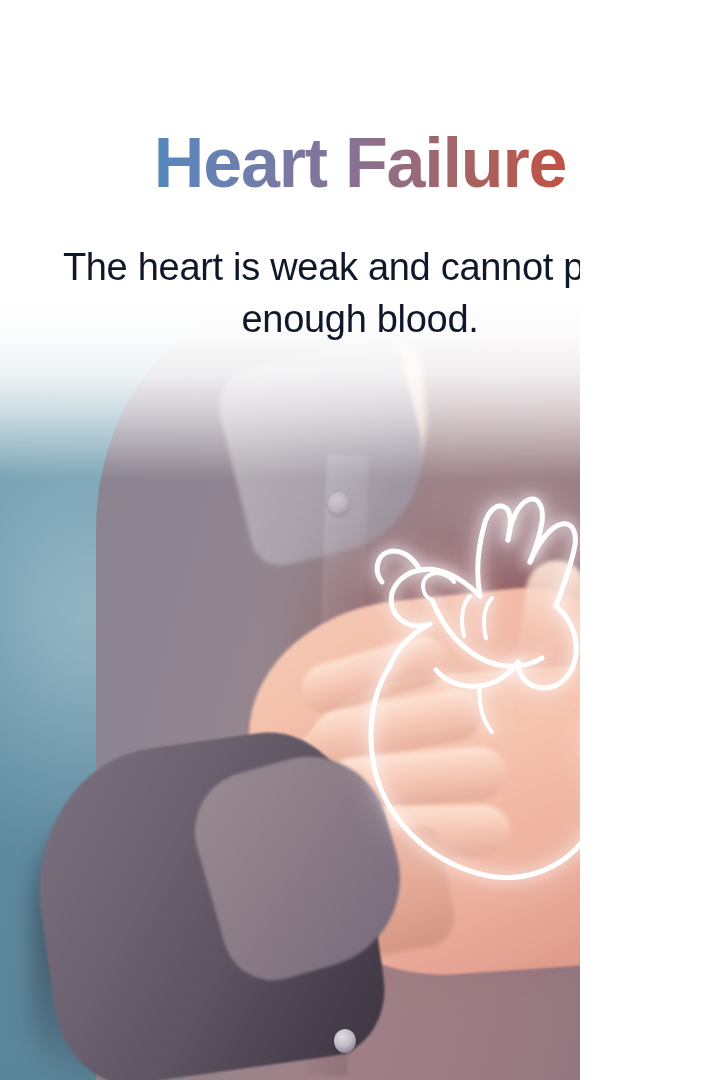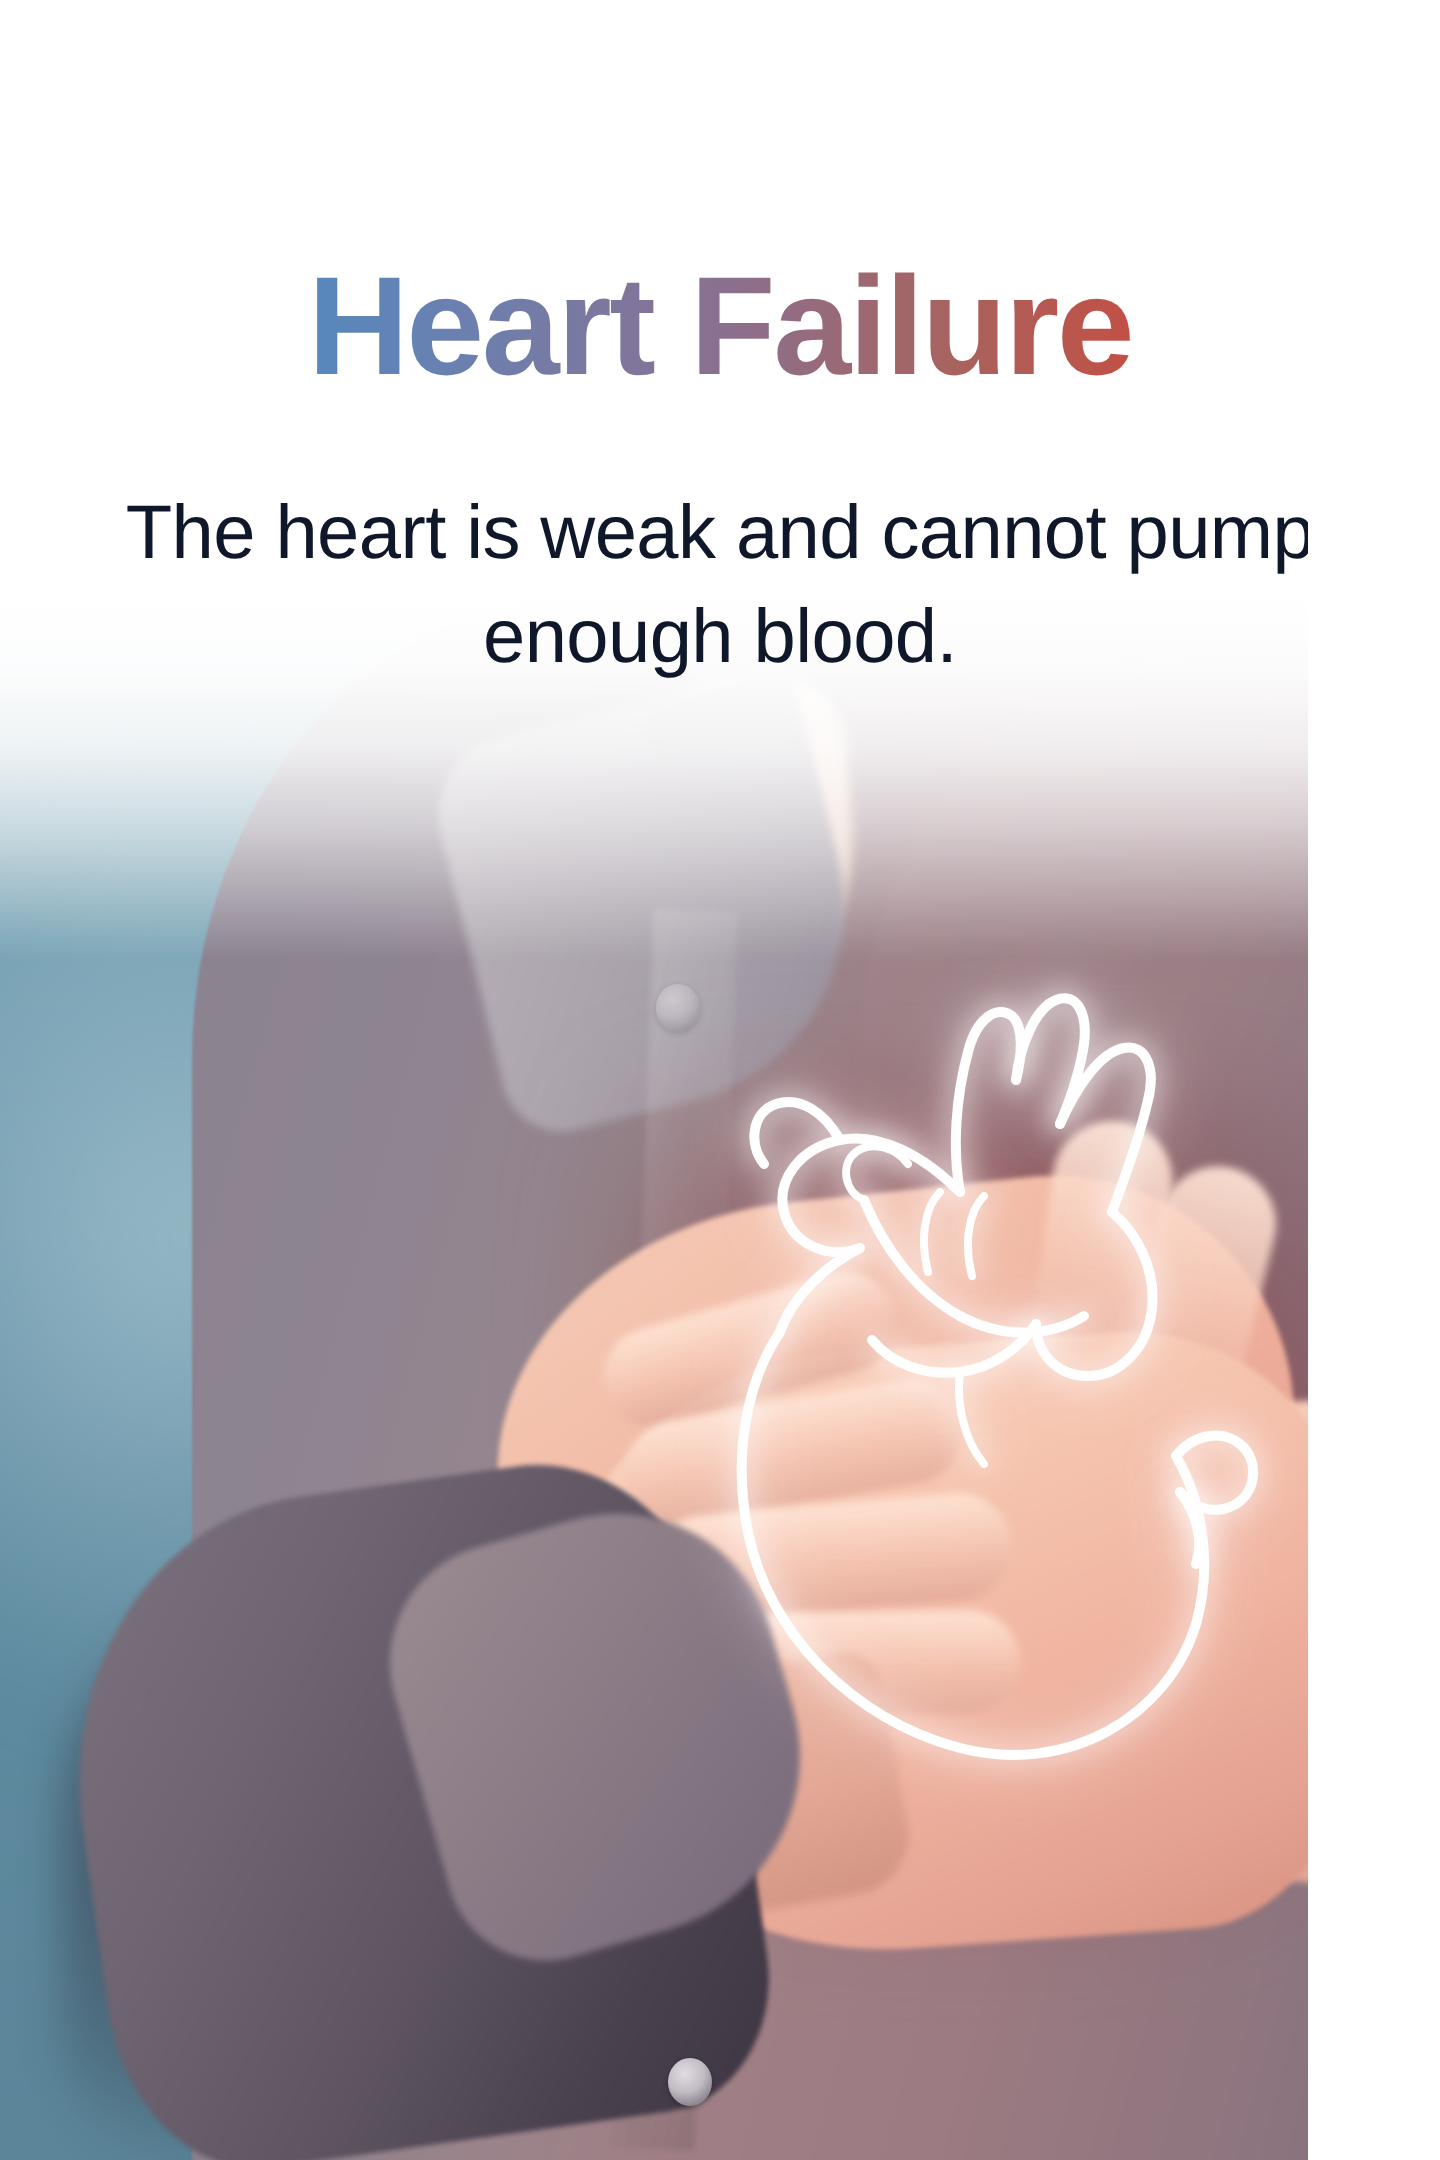--- a/index.html
+++ b/index.html
@@ -6,21 +6,21 @@
     margin: 0;
     padding: 0;
     background: #ffffff;
   }
   body {
     font-family: "Liberation Sans", sans-serif;
   }
 
   .poster {
     position: relative;
-    width: 654px;
+    width: 580px;
     height: 1080px;
     overflow: hidden;
     background: #ffffff;
   }
 
   
   .header {
     position: absolute;
     top: 0; left: 0;
     width: 720px;

